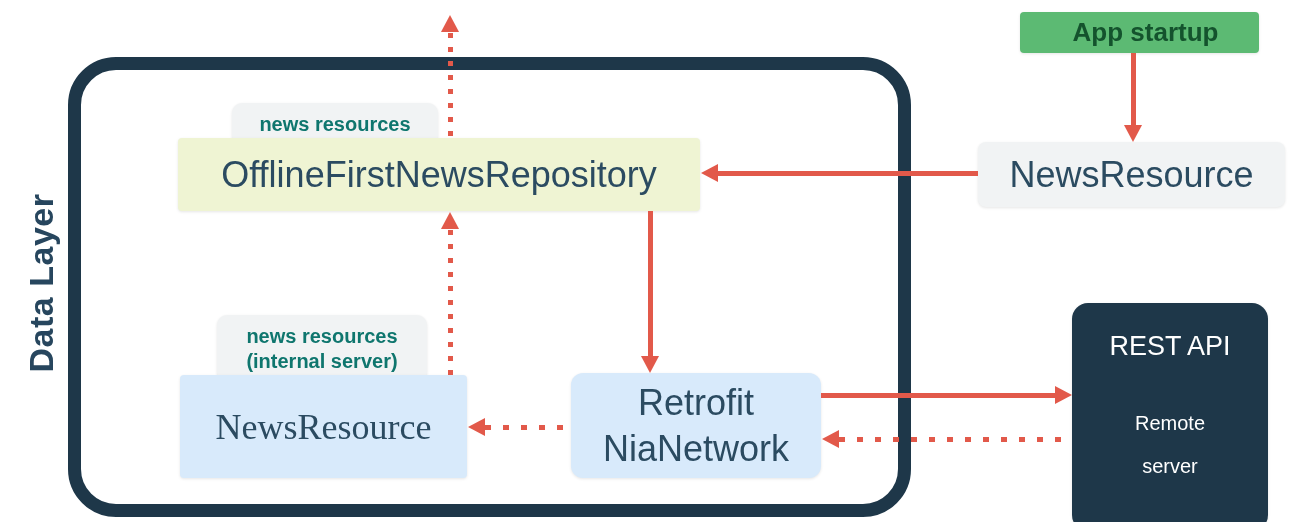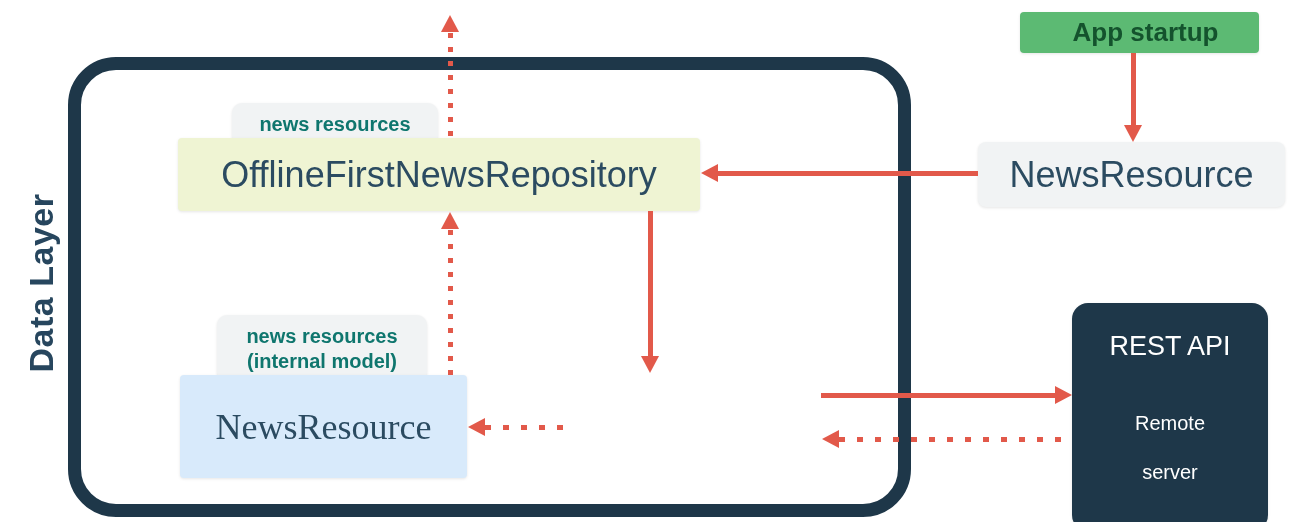--- a/index.html
+++ b/index.html
@@ -115,40 +115,44 @@
 <div class="stage">
 
   <div class="abs layer-frame"></div>
   <div class="abs layer-label">Data Layer</div>
 
   <div class="abs badge badge1">
     <span>news resources</span>
   </div>
   <div class="abs badge badge2">
     <span>news resources</span>
-    <span>(internal model)</span>
+    <span>(internal server)</span>
   </div>
 
   <div class="abs node repo">
     <span class="big">OfflineFirstNewsRepository</span>
   </div>
 
   <div class="abs node dao">
     <span class="big">NewsResource</span>
   </div>
 
+  <div class="abs node retrofit">
+    <span class="big">Retrofit</span>
+    <span class="big">NiaNetwork</span>
+  </div>
 
   <div class="abs node workmanager">
     <span class="big">NewsResource</span>
   </div>
 
   <div class="abs node rest">
     <span class="title">REST API</span>
     <span class="sub">Remote</span>
-    <span class="sub" style="margin-top:16px;">server</span>
+    <span class="sub" style="margin-top:10px;">server</span>
   </div>
 
   <div class="abs node appstartup">
     <span>App startup</span>
   </div>
 
   <div class="abs arrow tri tri-up" style="left:441px; top:15px;"></div>
   <div class="abs arrow vdots" style="left:448px; top:33px; height:105px;"></div>
 
   <div class="abs arrow tri tri-up" style="left:441px; top:212px;"></div>

